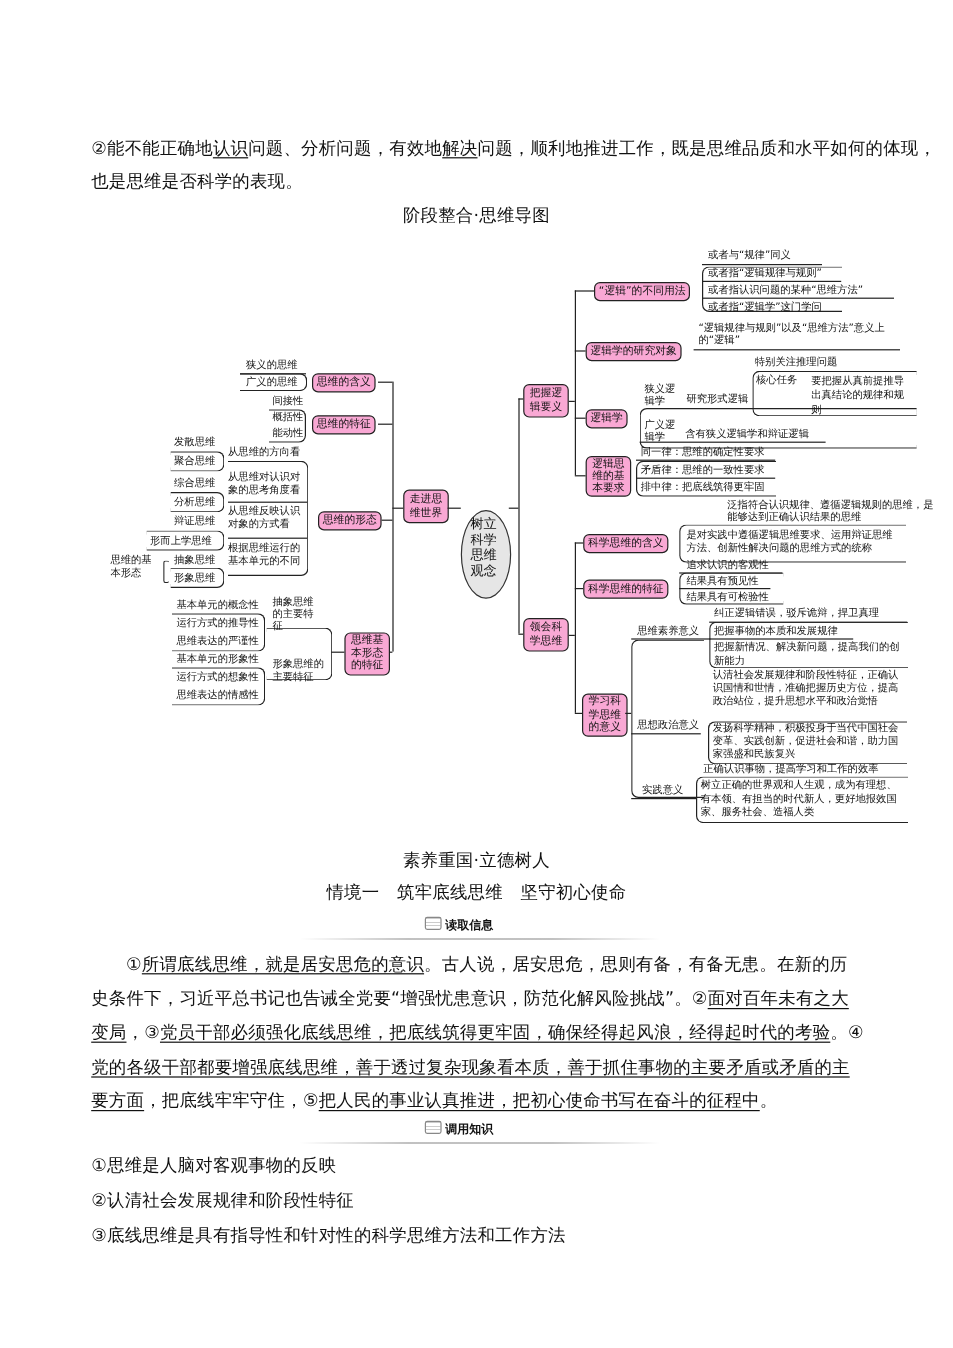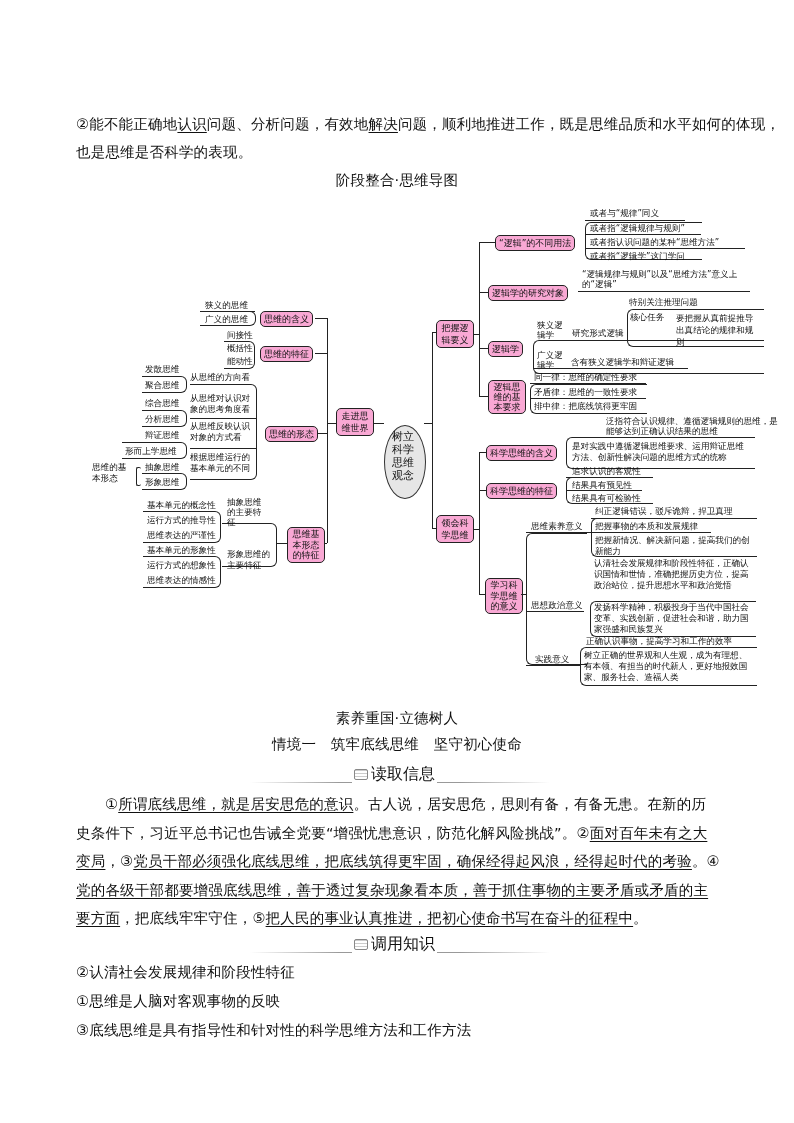--- a/index.html
+++ b/index.html
@@ -13,21 +13,21 @@
          padding: 1px 3px; font-size: 9px; line-height: 12px; white-space: nowrap; }
   .leaf { position: absolute; font-size: 8.6px; line-height: 11px; white-space: nowrap; }
   .lline { position: absolute; border-bottom: 1px solid #222; }
   .bracket { position: absolute; border: 1px solid #222; border-radius: 6px; }
   .br-l { border-right: none; border-top-right-radius: 0; border-bottom-right-radius: 0; }
   .br-r { border-left: none; border-top-left-radius: 0; border-bottom-left-radius: 0; }
   .hline { position: absolute; border-top: 1px solid #222; height: 0; }
   .vline { position: absolute; border-left: 1px solid #222; width: 0; }
   .oval { position: absolute; border: 1px solid #333; border-radius: 50%; background: #e6e6e6;
           text-align: left; font-size: 11px; line-height: 13px; margin-top: 35px; }
-  .sect-title { position: absolute; font-weight: normal; font-size: 16px; }
+  .sect-title { position: absolute; font-weight: bold; font-size: 10px; }
   .sect-rule { position: absolute; height: 1px; background: linear-gradient(to right, rgba(150,150,150,0), #999 30%, #999 70%, rgba(150,150,150,0)); }
   .book-icon { display: inline-block; width: 12px; height: 9px; margin-right: 3px; vertical-align: -1px;
                border: 1px solid #888; border-radius: 2px; background: repeating-linear-gradient(#ccc 0 1px, #fff 1px 3px); }
 </style>
 </head>
 <body>
 
 <div class="abs para" style="left:76px; top:110px; width:660px;">
   <div style="white-space:nowrap;">
     <span>②能不能正确地</span><span class="u">认识</span><span>问题、分析问题，有效地</span><span class="u">解决</span><span>问题，顺利地推进工作，既是思维品质和水平如何的体现，</span>
@@ -239,16 +239,16 @@
 
 <div class="abs para" style="left:76px; top:790px; width:644px; text-indent:29px; line-height:28.5px;">
   <span>①</span><span class="u">所谓底线思维，就是居安思危的意识</span><span>。古人说，居安思危，思则有备，有备无患。在新的历史条件下，习近平总书记也告诫全党要“增强忧患意识，防范化解风险挑战”。②</span><span class="u">面对百年未有之大变局</span><span>，③</span><span class="u">党员干部必须强化底线思维，把底线筑得更牢固，确保经得起风浪，经得起时代的考验</span><span>。④</span><span class="u">党的各级干部都要增强底线思维，善于透过复杂现象看本质，善于抓住事物的主要矛盾或矛盾的主要方面</span><span>，把底线牢牢守住，⑤</span><span class="u">把人民的事业认真推进，把初心使命书写在奋斗的征程中</span><span>。</span>
 </div>
 
 <div class="sect-rule" style="left:250px; top:952px; width:300px;"></div>
 <div class="sect-title" style="left:352px; top:934px; background:#fff; padding:0 2px;">
   <span class="book-icon"></span><span>调用知识</span>
 </div>
 <div class="abs para" style="left:76px; top:958px; width:660px; line-height:29px;">
+  <div>①思维是人脑对客观事物的反映</div>
   <div>②认清社会发展规律和阶段性特征</div>
-  <div>①思维是人脑对客观事物的反映</div>
   <div>③底线思维是具有指导性和针对性的科学思维方法和工作方法</div>
 </div>
 
 </body></html>

